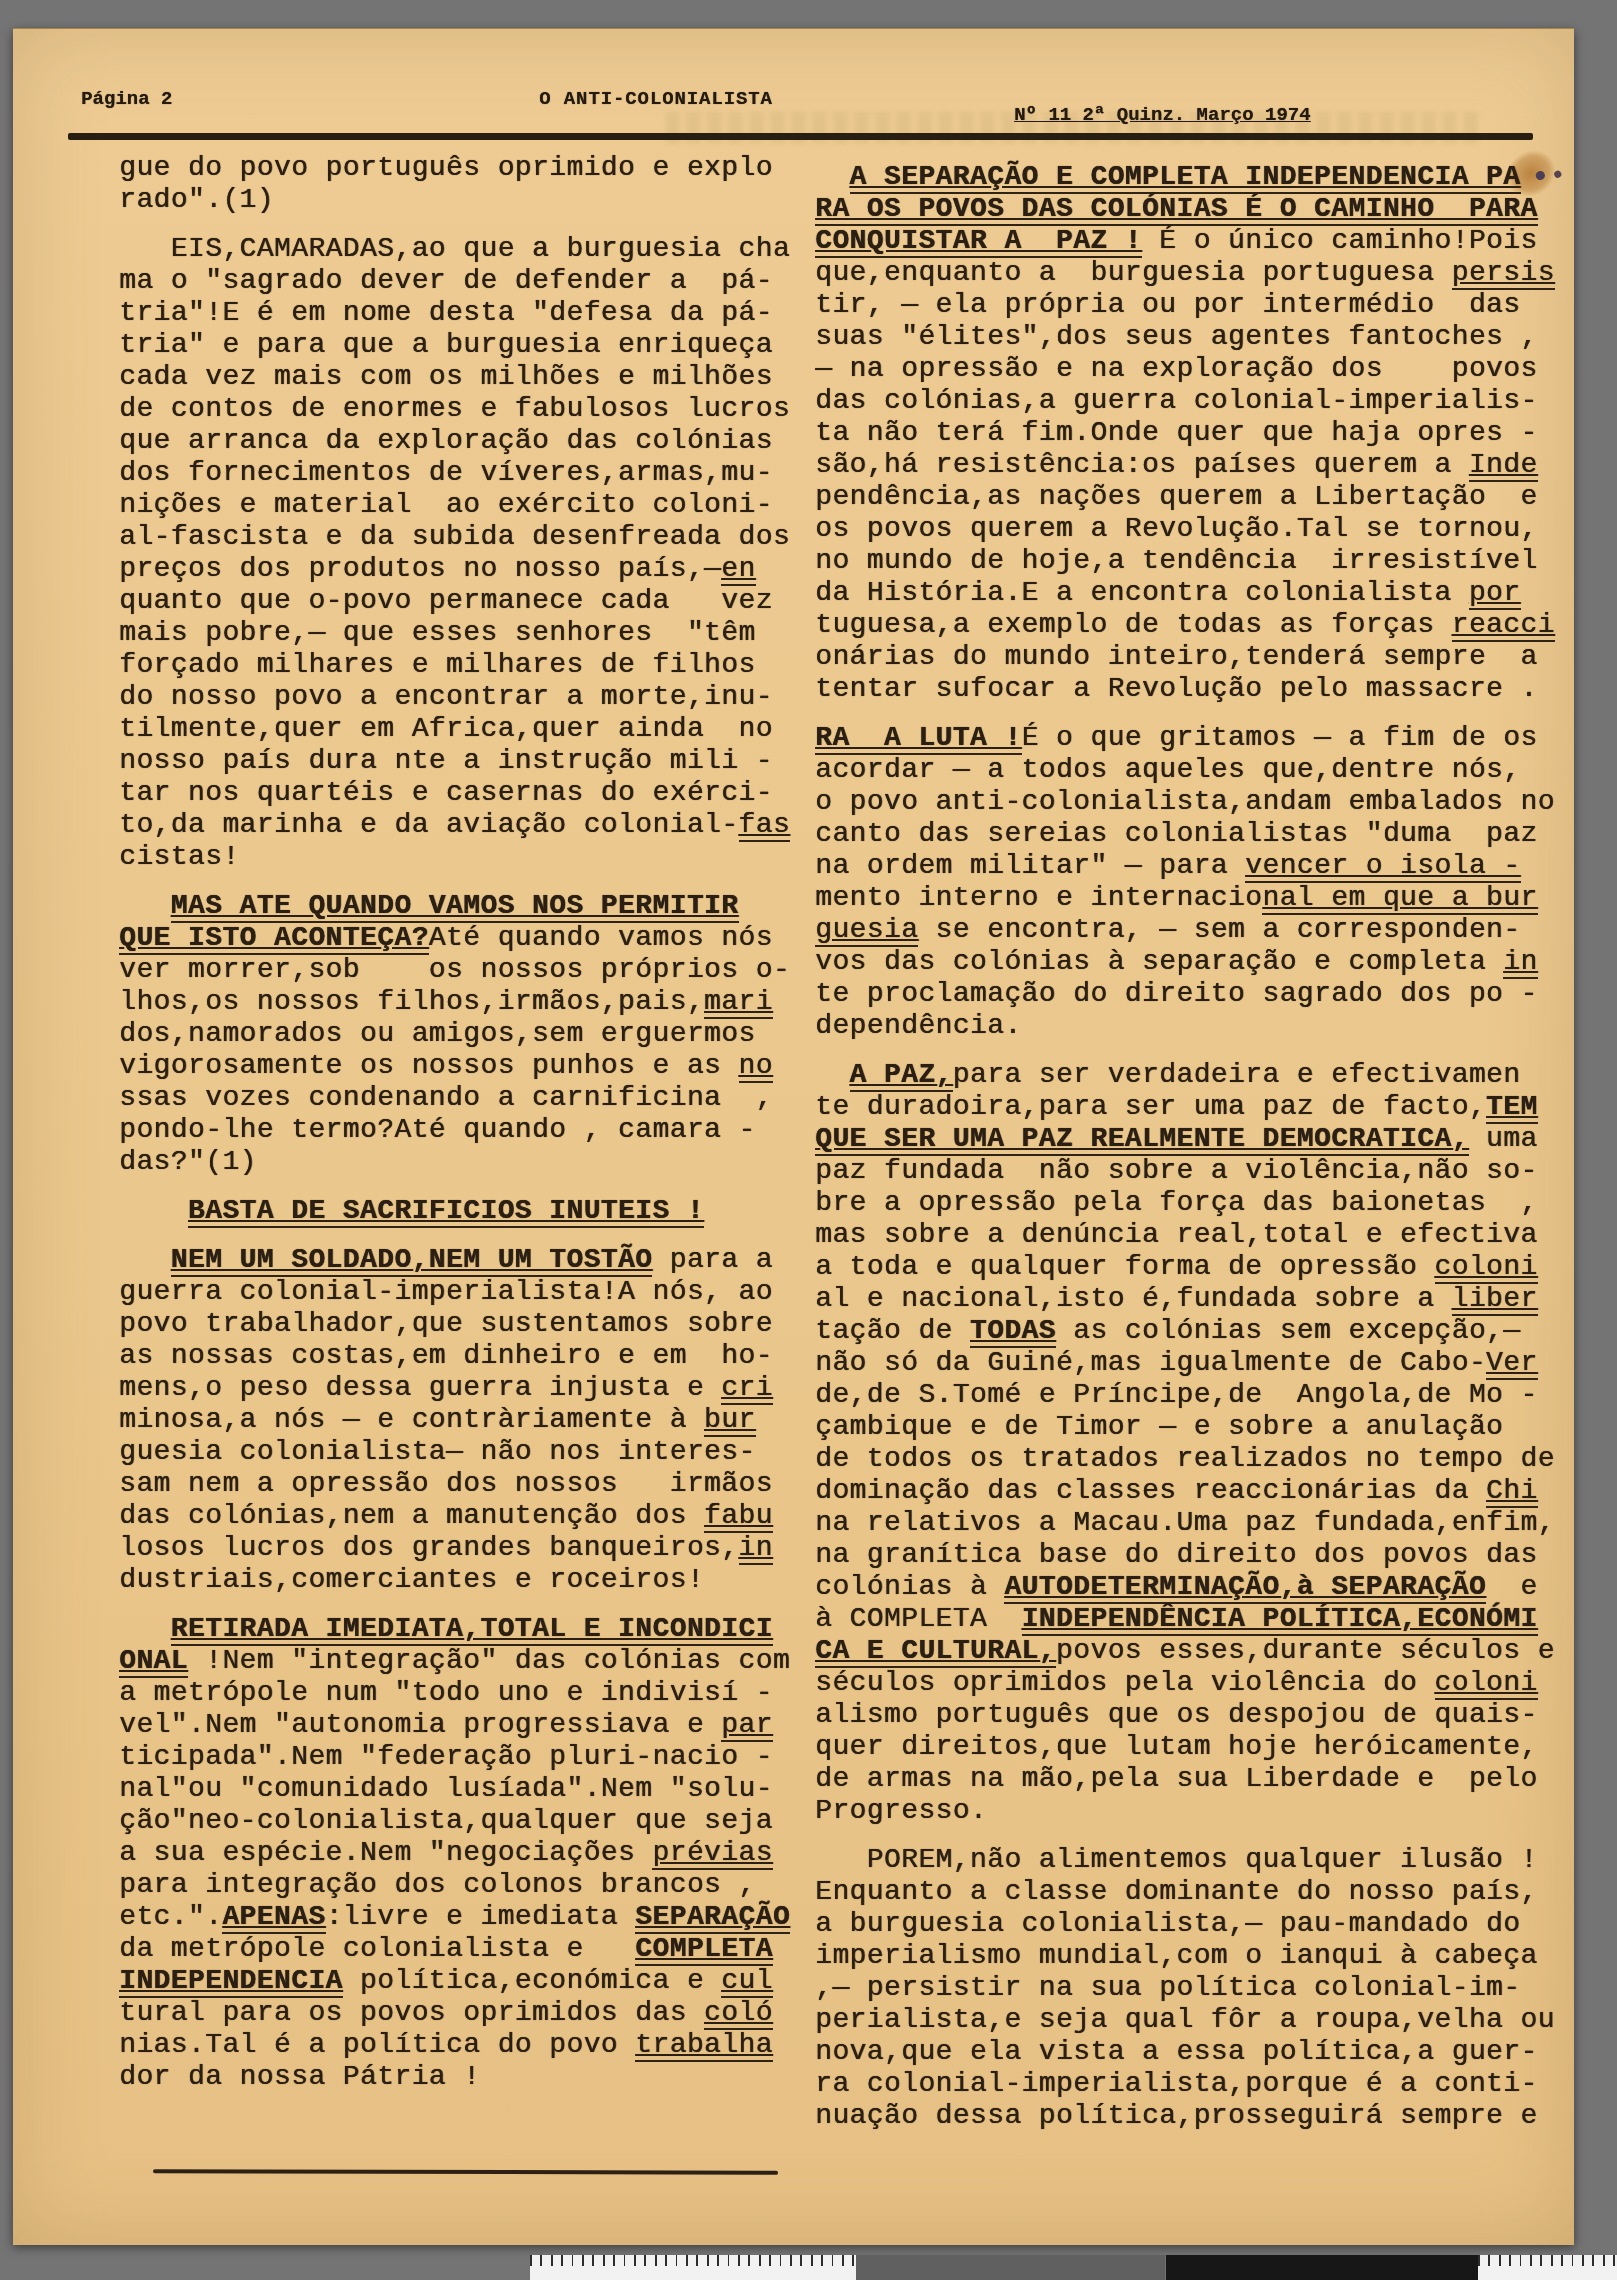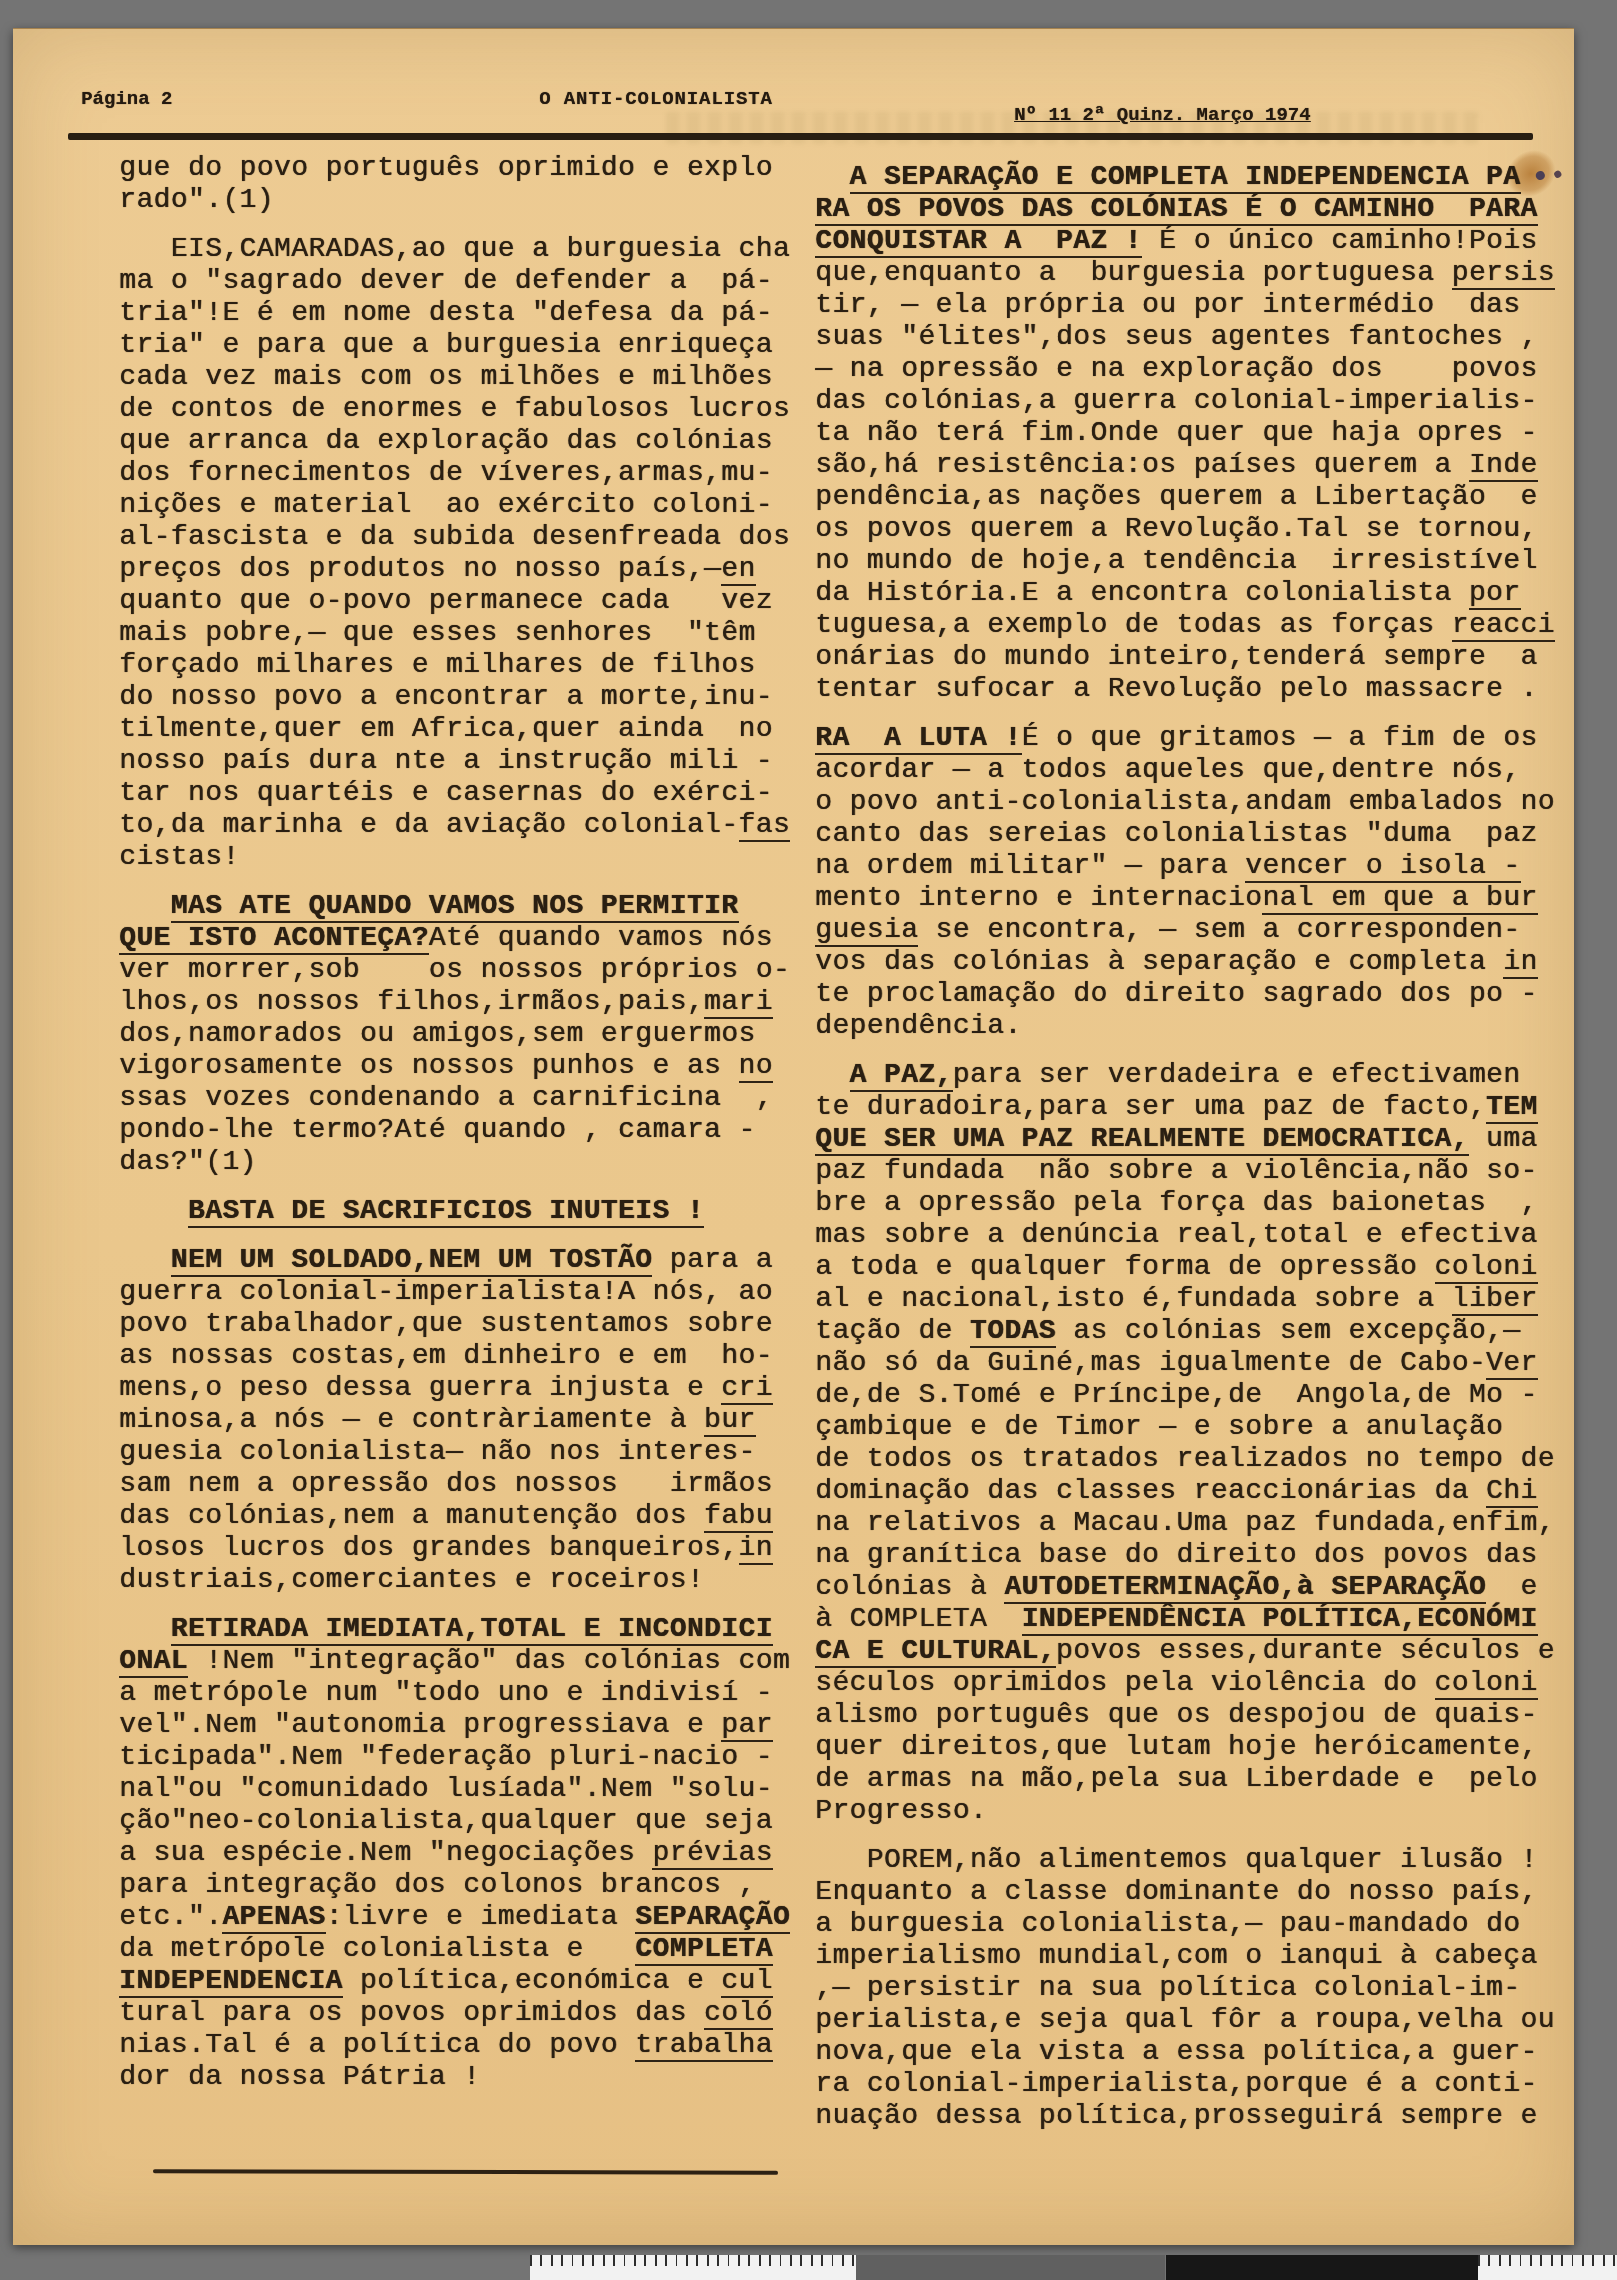--- a/index.html
+++ b/index.html
@@ -15,21 +15,21 @@
   .title{left:526px;top:59px;letter-spacing:0.9px;}
   .issue{left:1001px;top:75px;text-decoration:underline;}
   .rule{position:absolute;left:55px;top:104px;width:1465px;height:6.6px;background:#281e12;
         border-radius:1.9px;}
   .col{position:absolute;font-size:28px;color:#2a1f12;letter-spacing:0.4px;
        text-shadow:0 0 0.9px rgba(35,26,14,.85),0.6px 0 0 rgba(35,26,14,.45);margin-left:17px;}
   .col-left{left:89px;top:123px;width:725px;}
   .col-right{left:785px;top:132px;width:780px;}
   .tline{white-space:pre;height:32px;line-height:32px;}
   .gap{height:17px;}
-  .u{border-bottom:2.8px solid rgba(36,26,16,.95);padding-bottom:0;}
+  .u{border-bottom:2.8px solid rgba(36,26,16,.95);padding-bottom:0;text-decoration:underline;}
   .b{font-weight:bold;}
   .footnote-rule{position:absolute;left:140px;top:2141px;width:625px;height:3.8px;
                  background:#2c2114;border-radius:1.9px;transform:rotate(.15deg);}
   .stain{position:absolute;left:1484px;top:115px;width:68px;height:59px;
          background:radial-gradient(closest-side,rgba(178,118,48,.85),rgba(178,118,48,.45) 55%,rgba(178,118,48,0) 75%);
          transform:rotate(-35deg);border-radius:50%;}
   .stain-dot1{position:absolute;left:36px;top:32px;width:8.5px;height:8.5px;border-radius:50%;
               background:#4a3f56;}
   .stain-dot2{position:absolute;left:52px;top:42px;width:6.6px;height:6.6px;border-radius:50%;
               background:#55434f;}

